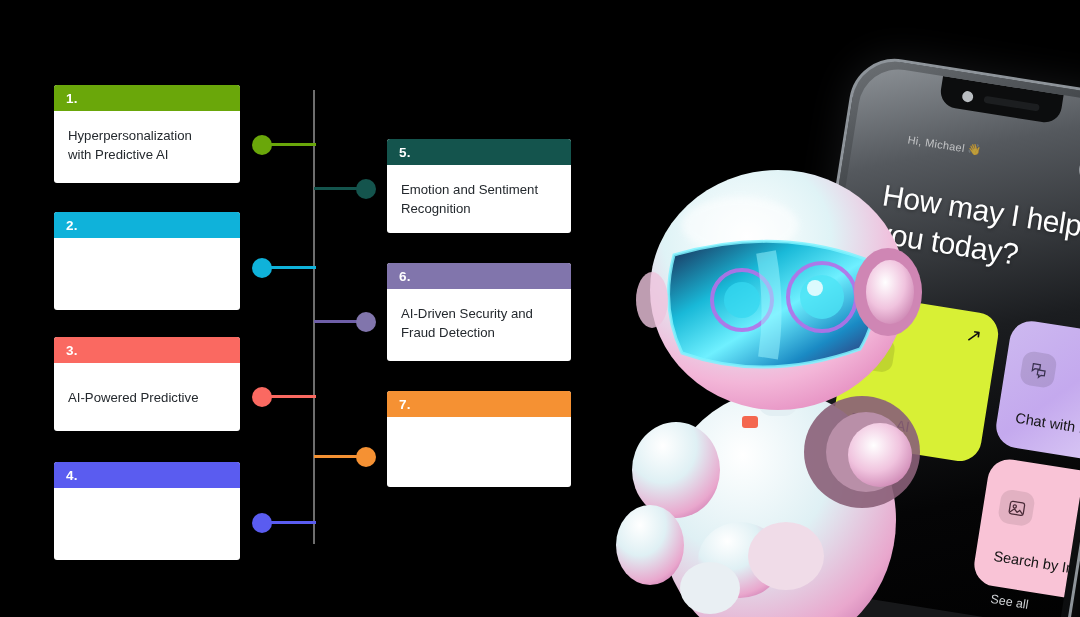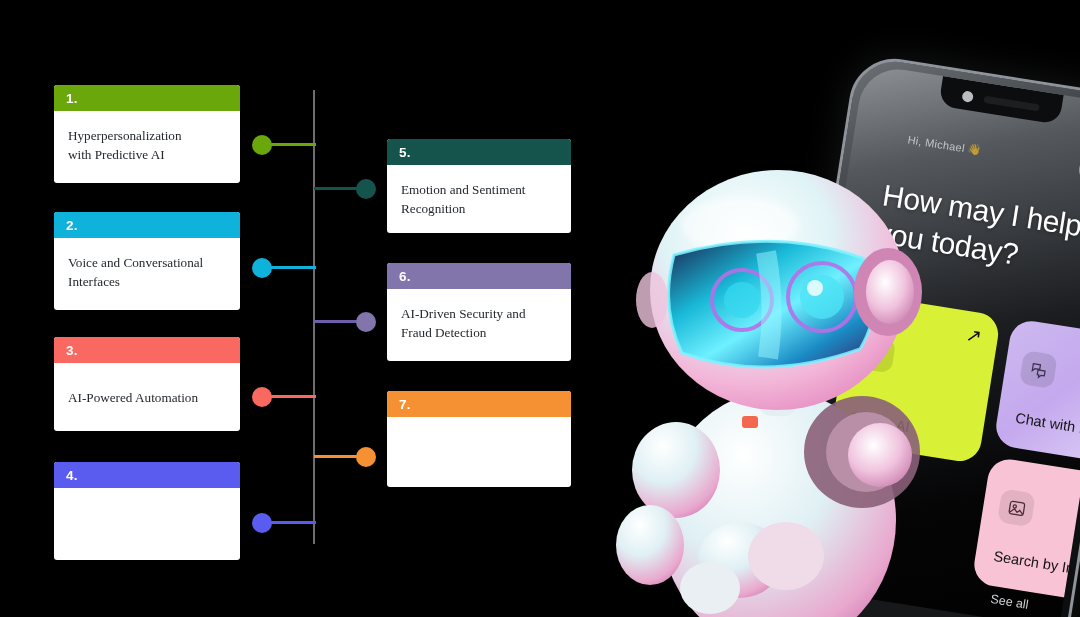--- a/index.html
+++ b/index.html
@@ -40,21 +40,20 @@
     padding-left: 12px;
   }
   .card-num {
     color: #ffffff;
     font-size: 13.5px;
     font-weight: bold;
     letter-spacing: .2px;
   }
   .card-body {
     padding: 16px 31px 16px 14px;
-    font-family: Liberation Serif, serif;
   }
   .card-text {
     color: #24292e;
     font-size: 13.2px;
     line-height: 18.5px;
     font-weight: 400;
     white-space: pre-line;
   }
 
   
@@ -334,32 +333,28 @@
     <div class="card-body">
       <div class="card-text">Hyperpersonalization
 with Predictive AI</div>
     </div>
   </div>
 
   <div class="card" style="left:54px; top:212px; width:186px; height:98px;">
     <div class="card-head" style="background:#0fb2da;">
       <span class="card-num">2.</span>
     </div>
-    <div class="card-body">
-      <div class="card-text">Voice and Conversational
-Interfaces</div>
-    </div>
   </div>
 
   <div class="card" style="left:54px; top:337px; width:186px; height:94px;">
     <div class="card-head" style="background:#fa6961;">
       <span class="card-num">3.</span>
     </div>
     <div class="card-body" style="padding-top:26px;">
-      <div class="card-text">AI-Powered Automation</div>
+      <div class="card-text">AI-Powered Predictive</div>
     </div>
   </div>
 
   <div class="card" style="left:54px; top:462px; width:186px; height:98px;">
     <div class="card-head" style="background:#5a5cf0;">
       <span class="card-num">4.</span>
     </div>
   </div>
 
   <div class="card" style="left:387px; top:139px; width:184px; height:94px;">

